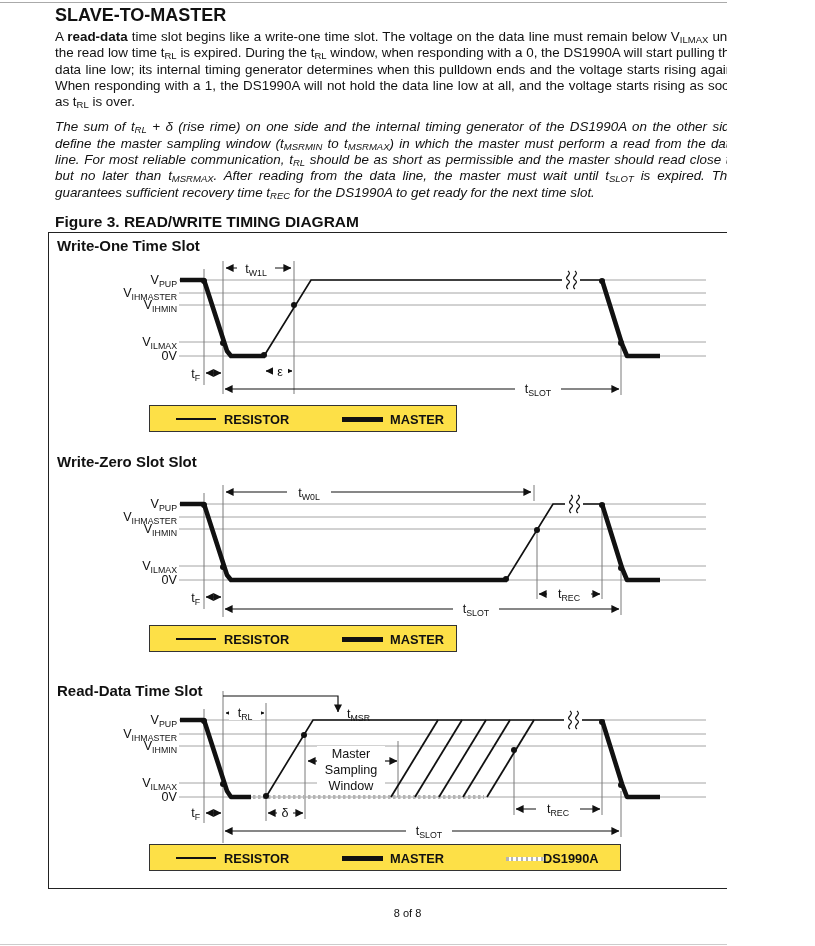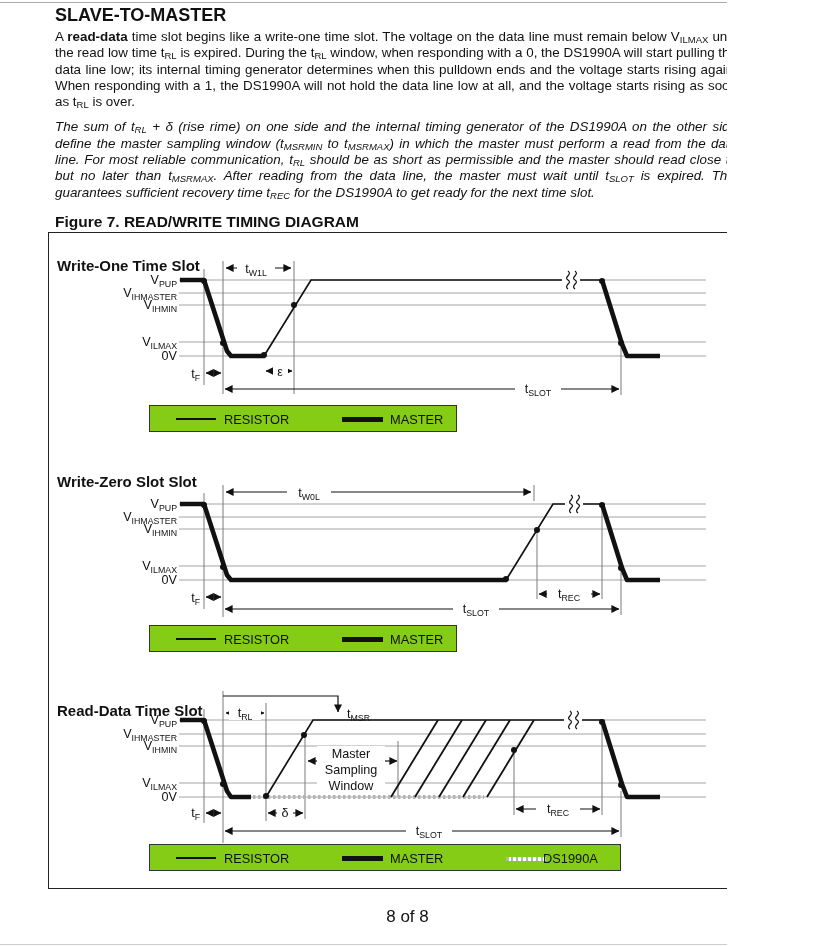--- a/index.html
+++ b/index.html
@@ -9,30 +9,30 @@
   .edge-top { position:absolute; left:0; top:2px; width:812px; height:1px; background:#aaa; }
   .edge-right { position:absolute; left:799px; top:2px; width:1px; height:944px; background:#aaa; }
   .edge-bottom { position:absolute; left:0; top:944px; width:812px; height:1px; background:#ccc; }
   .content { position:absolute; left:55px; top:6px; width:682px; }
   h1 { font-size:18px; line-height:19px; font-weight:bold; }
   p.body { font-size:13.4px; line-height:16.3px; text-align:justify; margin-top:4px; }
   p.body.second { margin-top:9px;font-style:italic; }
   sub { font-size:71%; line-height:0; vertical-align:-0.18em; }
   h2 { font-size:15.5px; margin-top:12px; font-weight:bold; }
   .figbox { position:absolute; left:48px; top:232px; width:687px; height:657px; border:1.6px solid #222; background:#fff; }
-  .dtitle { position:absolute; left:8px; font-size:15px; font-weight:bold; white-space:nowrap;margin-top:20px; }
+  .dtitle { position:absolute; left:8px; font-size:15px; font-weight:bold; white-space:nowrap; }
   .figbox svg { position:absolute; left:0; }
-  .legend { position:absolute; border:1.3px solid #333; height:27px; background:#84cc16; }
+  .legend { position:absolute; border:1.3px solid #333; height:27px; background:#fde047;font-weight:bold; }
   .legend .txt { position:absolute; top:6px; font-size:12.8px; white-space:nowrap; }
   .ls { position:absolute; display:block; }
   .ls-thin  { width:40px; height:2px; background:#111; top:12px; }
   .ls-thick { width:41px; height:5px; background:#111; top:11px; }
   .ls-dot   { width:40px; height:4px; top:12px;
               background:repeating-linear-gradient(90deg,#b4b4b4 0 2.5px,#ffffff 2.5px 5px); }
-  .footer { position:absolute; top:907px; left:0; width:815px; text-align:center; font-size:17px; }
+  .footer { position:absolute; top:907px; left:0; width:815px; text-align:center; font-size:11px; }
   svg text { font-family:"Liberation Sans","DejaVu Sans",sans-serif; font-size:12.6px; fill:#111; }
   svg .ss { font-size:8.8px; }
   .grid  { stroke:#9a9a9a; stroke-width:0.9; }
   .mk    { stroke:#7a7a7a; stroke-width:1; }
   .thin  { stroke:#111; stroke-width:1.7; fill:none; }
   .thick { stroke:#111; stroke-width:4.6; fill:none; stroke-linejoin:round; }
   .arr   { stroke:#111; stroke-width:1.2; fill:none; }
   .wrect { fill:#fff; }
   .dot   { fill:#111; }
   .hatch { stroke:#111; stroke-width:1.8; }
@@ -44,21 +44,21 @@
 
 <div class="page">
   <div class="edge-top"></div>
   <div class="edge-right"></div>
   <div class="edge-bottom"></div>
 
   <div class="content">
     <h1>SLAVE-TO-MASTER</h1>
     <p class="body">A <b>read-data</b> time slot begins like a write-one time slot. The voltage on the data line must remain below V<sub>ILMAX</sub> until the read low time t<sub>RL</sub> is expired. During the t<sub>RL</sub> window, when responding with a 0, the DS1990A will start pulling the data line low; its internal timing generator determines when this pulldown ends and the voltage starts rising again. When responding with a 1, the DS1990A will not hold the data line low at all, and the voltage starts rising as soon as t<sub>RL</sub> is over.</p>
     <p class="body second">The sum of t<sub>RL</sub> + δ (rise rime) on one side and the internal timing generator of the DS1990A on the other side define the master sampling window (t<sub>MSRMIN</sub> to t<sub>MSRMAX</sub>) in which the master must perform a read from the data line. For most reliable communication, t<sub>RL</sub> should be as short as permissible and the master should read close to but no later than t<sub>MSRMAX</sub>. After reading from the data line, the master must wait until t<sub>SLOT</sub> is expired. This guarantees sufficient recovery time t<sub>REC</sub> for the DS1990A to get ready for the next time slot.</p>
-    <h2>Figure 7. READ/WRITE TIMING DIAGRAM</h2>
+    <h2>Figure 3. READ/WRITE TIMING DIAGRAM</h2>
   </div>
 
   <div class="figbox">
 
     <div class="dtitle" style="top:4px">Write-One Time Slot</div>
     <svg style="top:21px" width="687" height="152" viewBox="48 253 687 152">
       <defs>
         <marker id="ah" viewBox="0 0 10 10" refX="9.5" refY="5" markerWidth="8" markerHeight="8" markerUnits="userSpaceOnUse" orient="auto-start-reverse">
           <path d="M0,0 L10,5 L0,10 z" fill="#111"></path>
         </marker>

